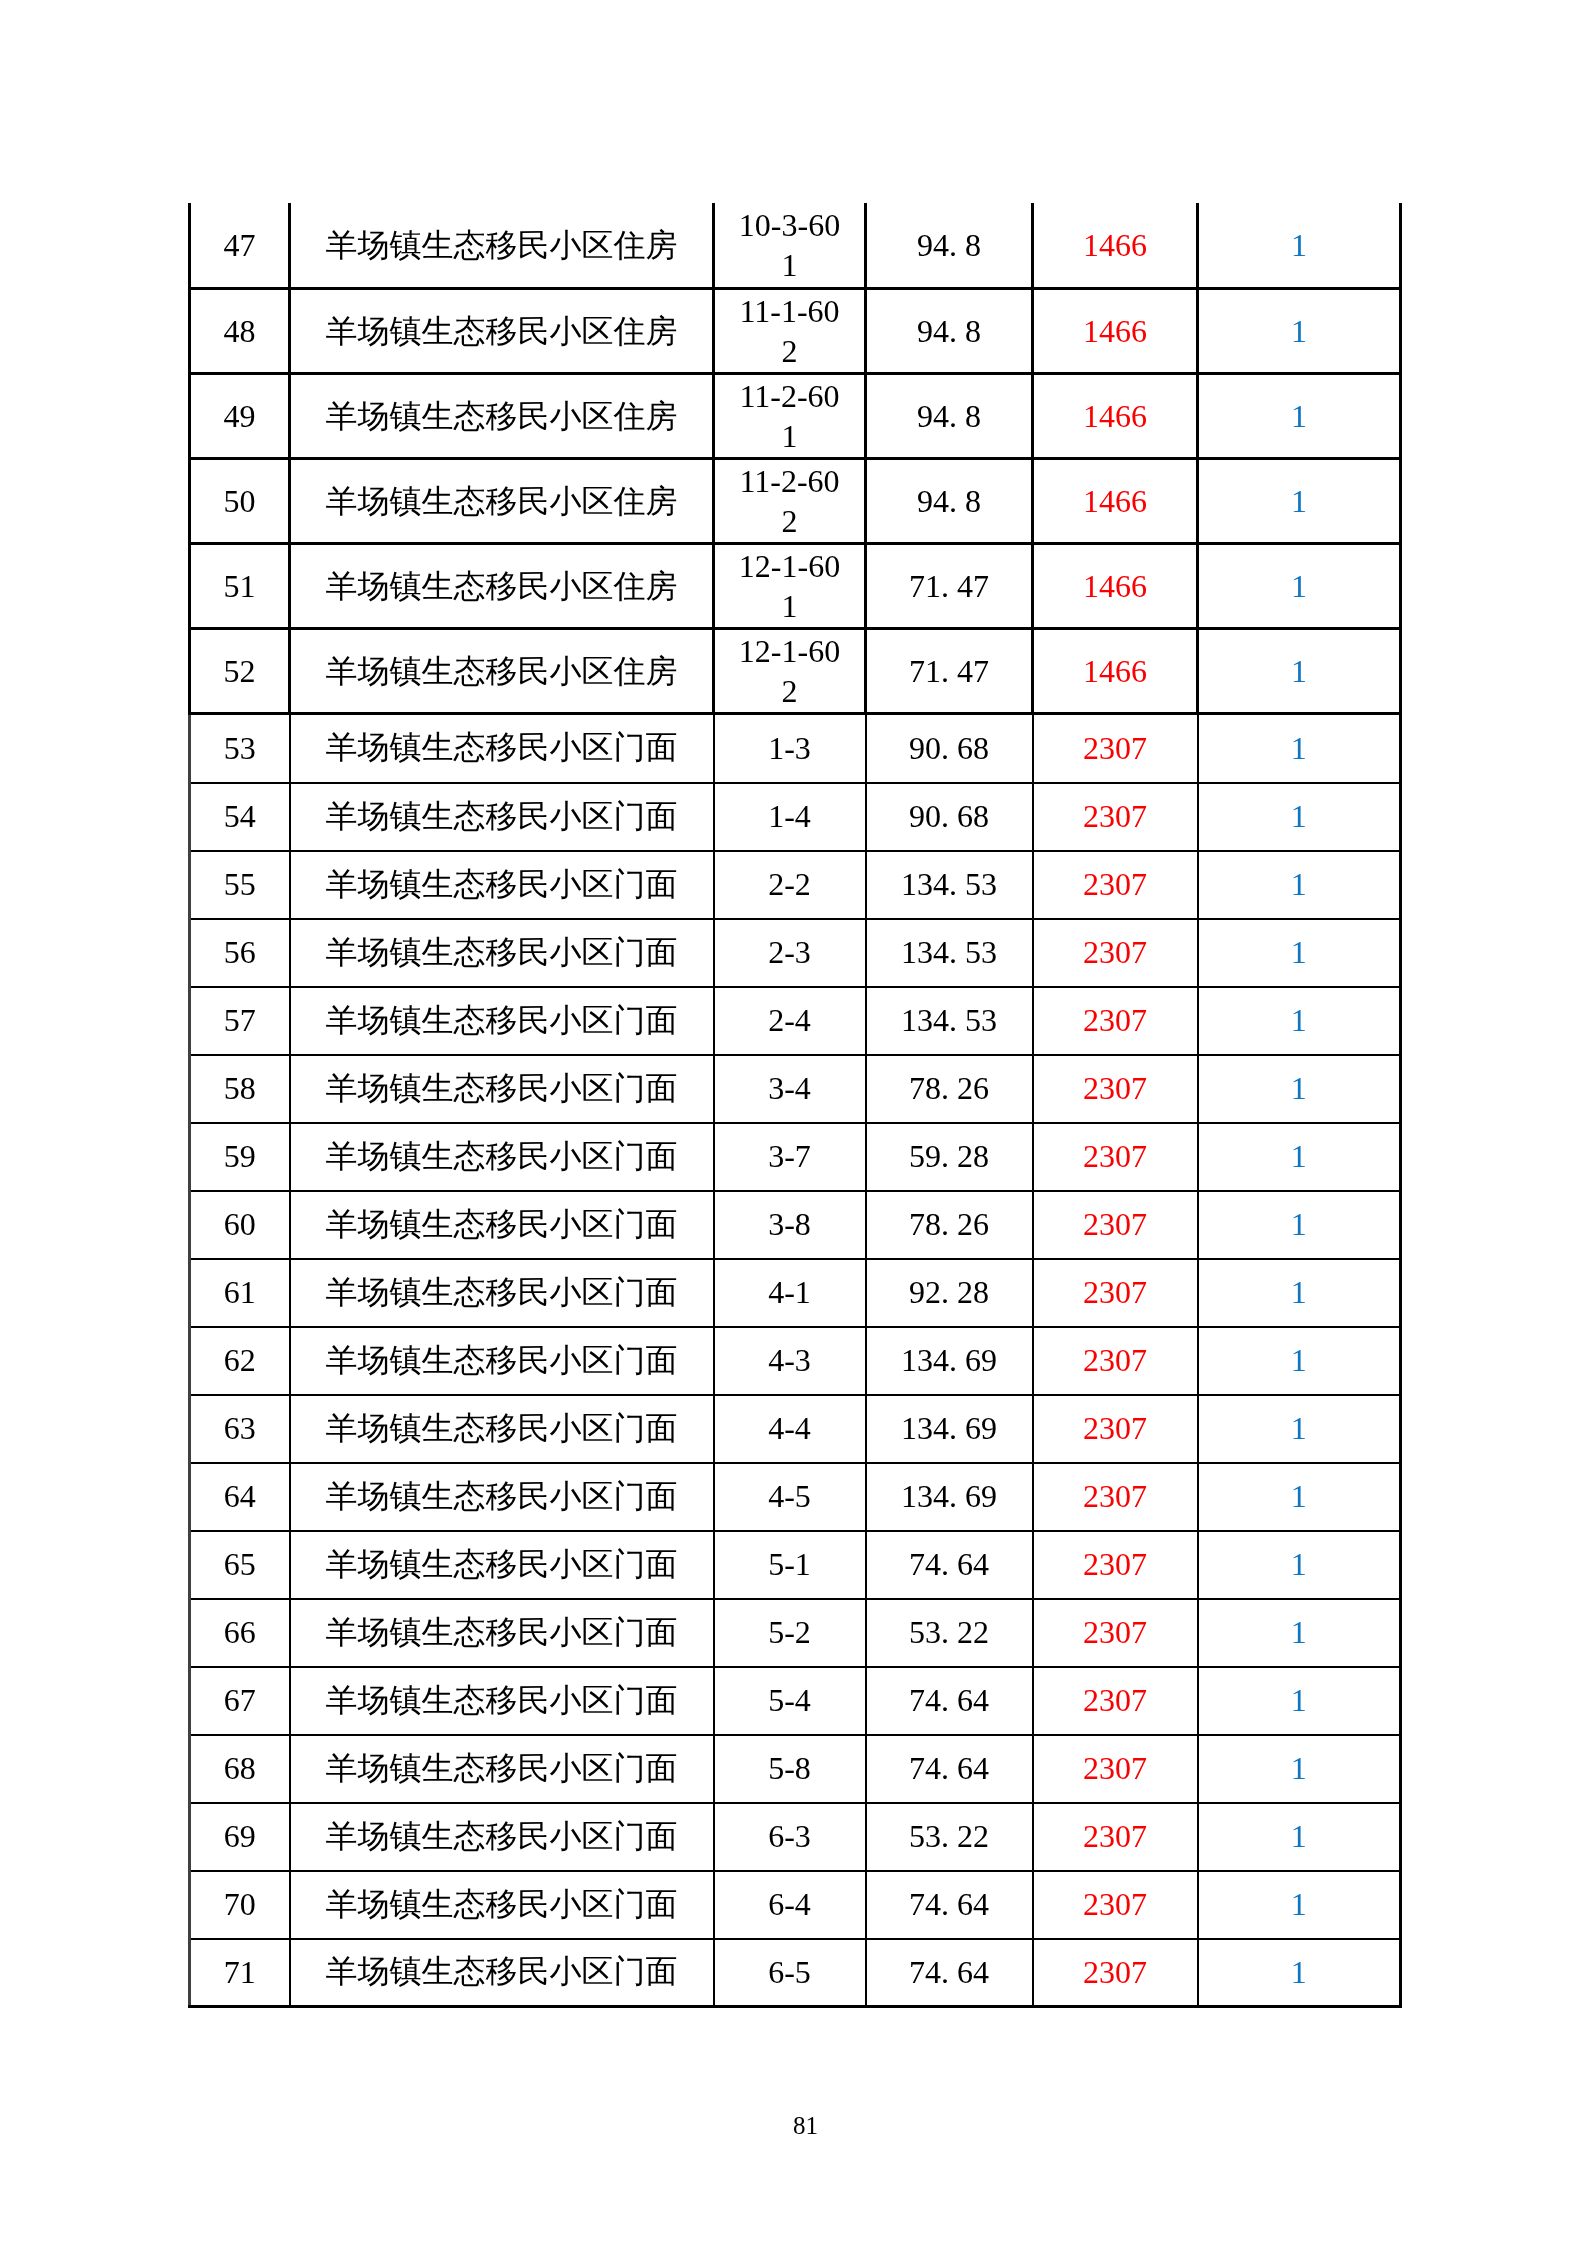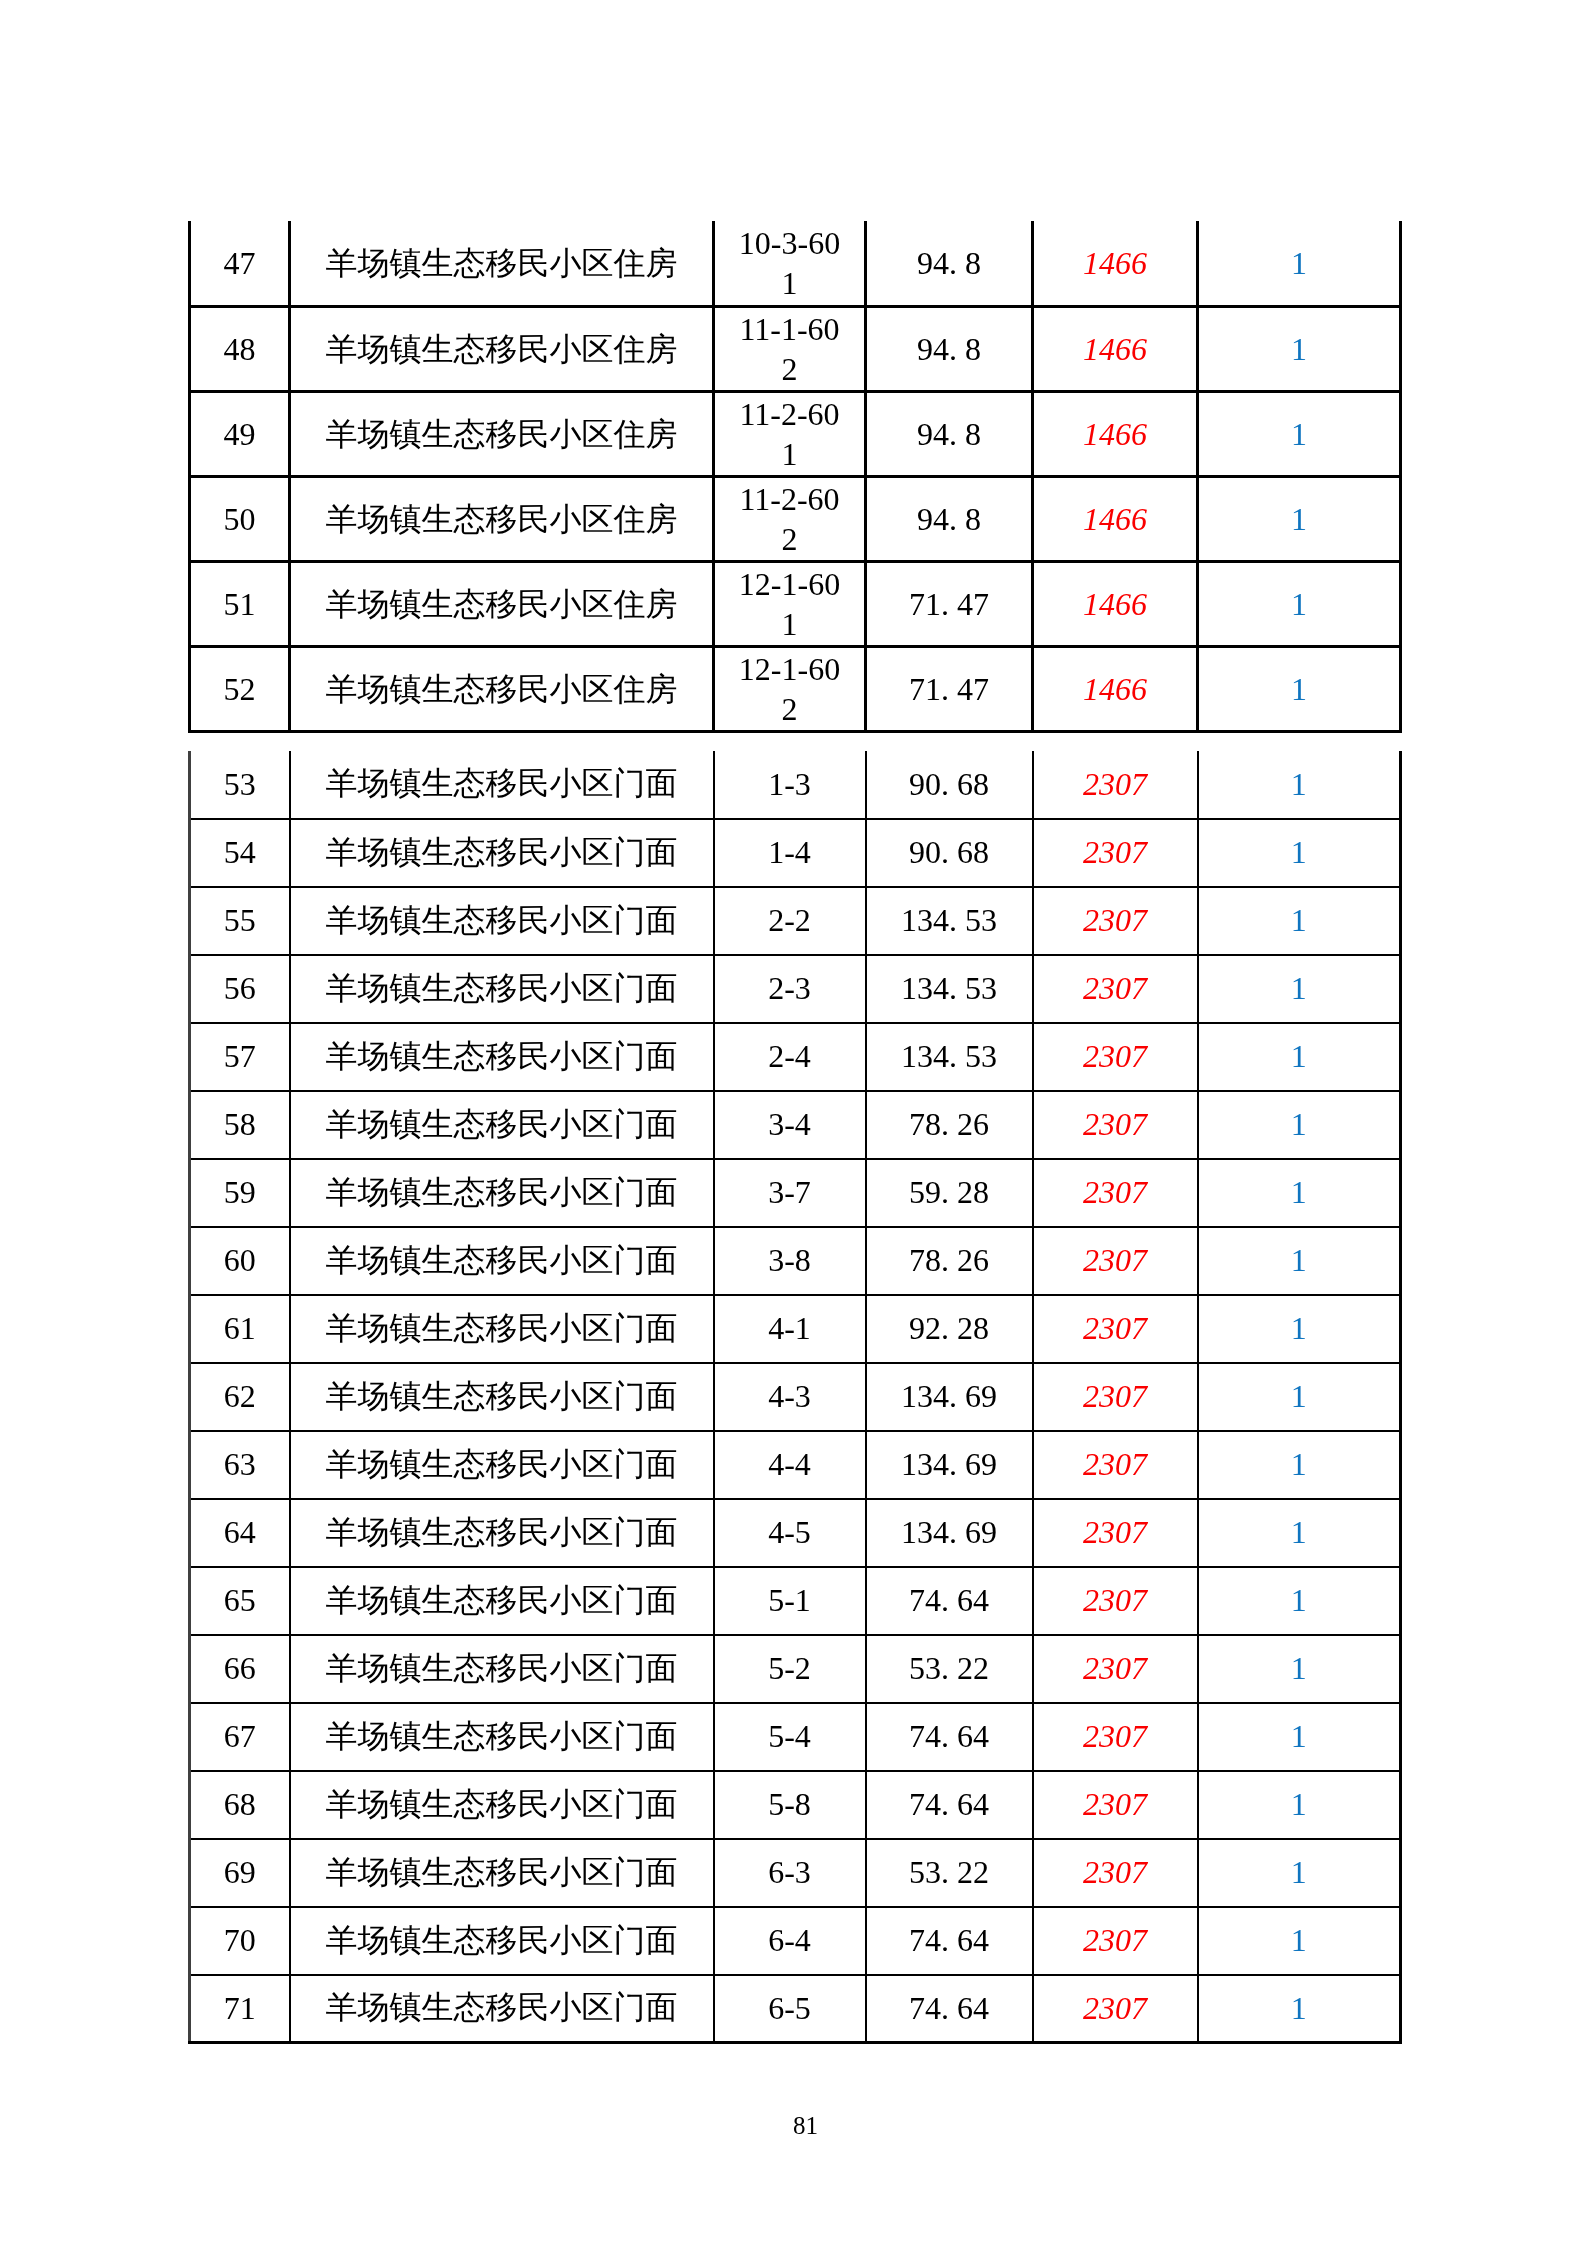--- a/index.html
+++ b/index.html
@@ -4,38 +4,38 @@
 <style>
   html, body { margin: 0; padding: 0; }
   body {
     width: 1587px; height: 2245px;
     background: #ffffff;
     position: relative;
     font-family: "Liberation Serif", "DejaVu Serif", serif;
     color: #000000;
   }
   .table-wrap { position: absolute; left: 188px; top: 203px; }
-  table { border-collapse: collapse; table-layout: fixed; width: 1211px; margin-top: 18px; }
+  table { border-collapse: collapse; table-layout: fixed; width: 1211px; }
   td {
     text-align: center; vertical-align: middle;
     font-size: 32px; padding: 0; overflow: hidden;
   }
   
   .t1 tr { height: 85px; }
   .t1 td { border: 3px solid #000; line-height: 40px; }
   .t1 tr:first-child td { border-top: none; }
   
   .t2 tr { height: 68px; }
   .t2 td { border: 2px solid #000; }
   .t2 tr:first-child td { border-top: none; }
   .t2 tr:last-child td { border-bottom: 3px solid #000; }
   .t2 td:first-child { border-left: 3px solid #404040; }
   .t2 td:last-child { border-right: 3px solid #000; }
   td.unit { white-space: pre-line; }
-  td.price { color: var(--price-color, #fa0000); font-style: italic; }
+  td.price { color: var(--price-color, #fa0000); }
   td.qty { color: var(--qty-color, #0f75c0); }
   .page-num {
     position: absolute; top: 2112px; left: 12px; width: 1587px;
     text-align: center; font-size: 25px; color: #000;
   }
 </style>
 </head>
 <body>
 
 <div class="table-wrap">

